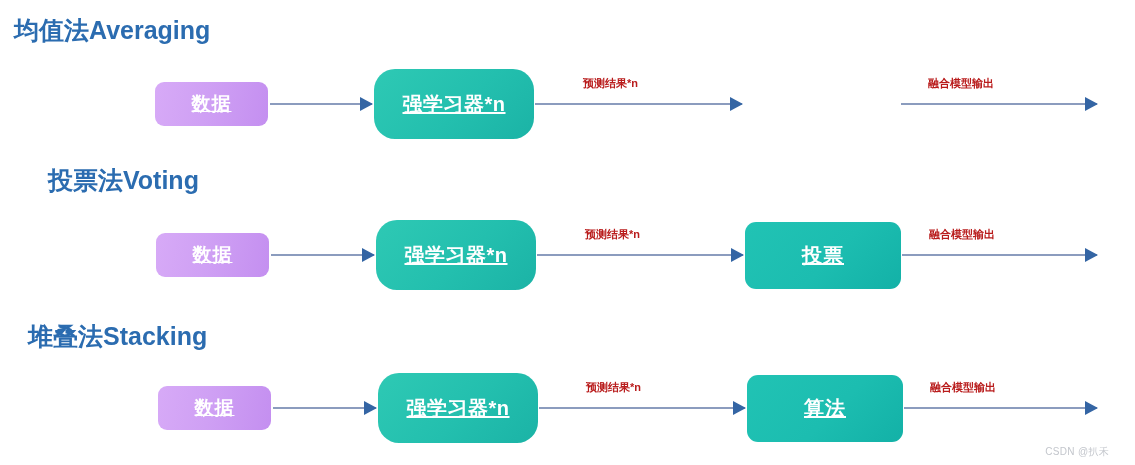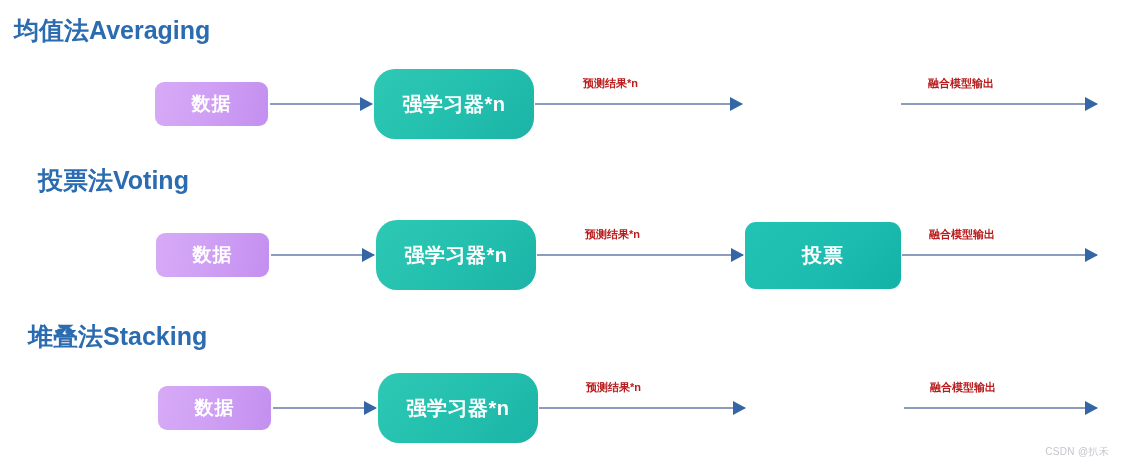--- a/index.html
+++ b/index.html
@@ -21,20 +21,21 @@
     line-height:1;
   }
 
   .node{
     position:absolute;
     display:flex;align-items:center;justify-content:center;
     color:#ffffff;
     font-weight:bold;
     white-space:nowrap;
     box-sizing:border-box;
+    text-decoration:underline;
   }
   .node-data{
     background:linear-gradient(100deg,#d7aaf7 0%,#cfa0f4 45%,#c48ff0 100%);
     border-radius:9px;
     font-size:19px;
     letter-spacing:1px;
   }
   .node-learner{
     background:linear-gradient(135deg,#2ec9b4 0%,#23bfae 55%,#1bb3a6 100%);
     border-radius:21px;
@@ -107,21 +108,21 @@
     <div class="arrow-label" style="left:928px;top:78px;">融合模型输出</div>
 
     <div class="arrow" style="left:901px;top:97px;width:196px;">
       <div class="line"></div>
       <div class="head"></div>
     </div>
   </div>
 
   <div class="row" style="top:155px;height:155px;">
 
-    <div class="row-title" style="left:38px;top:13px;text-align:right;">投票法Voting</div>
+    <div class="row-title" style="left:48px;top:13px;text-align:right;">投票法Voting</div>
 
     <div class="node node-data" style="left:156px;top:78px;width:113px;height:44px;">数据</div>
 
     <div class="arrow" style="left:271px;top:93px;width:103px;">
       <div class="line"></div>
       <div class="head"></div>
     </div>
 
     <div class="node node-learner" style="left:376px;top:65px;width:160px;height:70px;">强学习器*n</div>
 
@@ -155,20 +156,21 @@
 
     <div class="node node-learner" style="left:378px;top:63px;width:160px;height:70px;">强学习器*n</div>
 
     <div class="arrow-label" style="left:586px;top:72px;">预测结果*n</div>
 
     <div class="arrow" style="left:539px;top:91px;width:206px;">
       <div class="line"></div>
       <div class="head"></div>
     </div>
 
+    <div class="node node-combine" style="left:747px;top:65px;width:156px;height:67px;">算法</div>
 
     <div class="arrow-label" style="left:930px;top:72px;">融合模型输出</div>
 
     <div class="arrow" style="left:904px;top:91px;width:193px;">
       <div class="line"></div>
       <div class="head"></div>
     </div>
   </div>
 
   <div class="watermark" style="right:26px;bottom:6px;">CSDN @扒禾</div>

